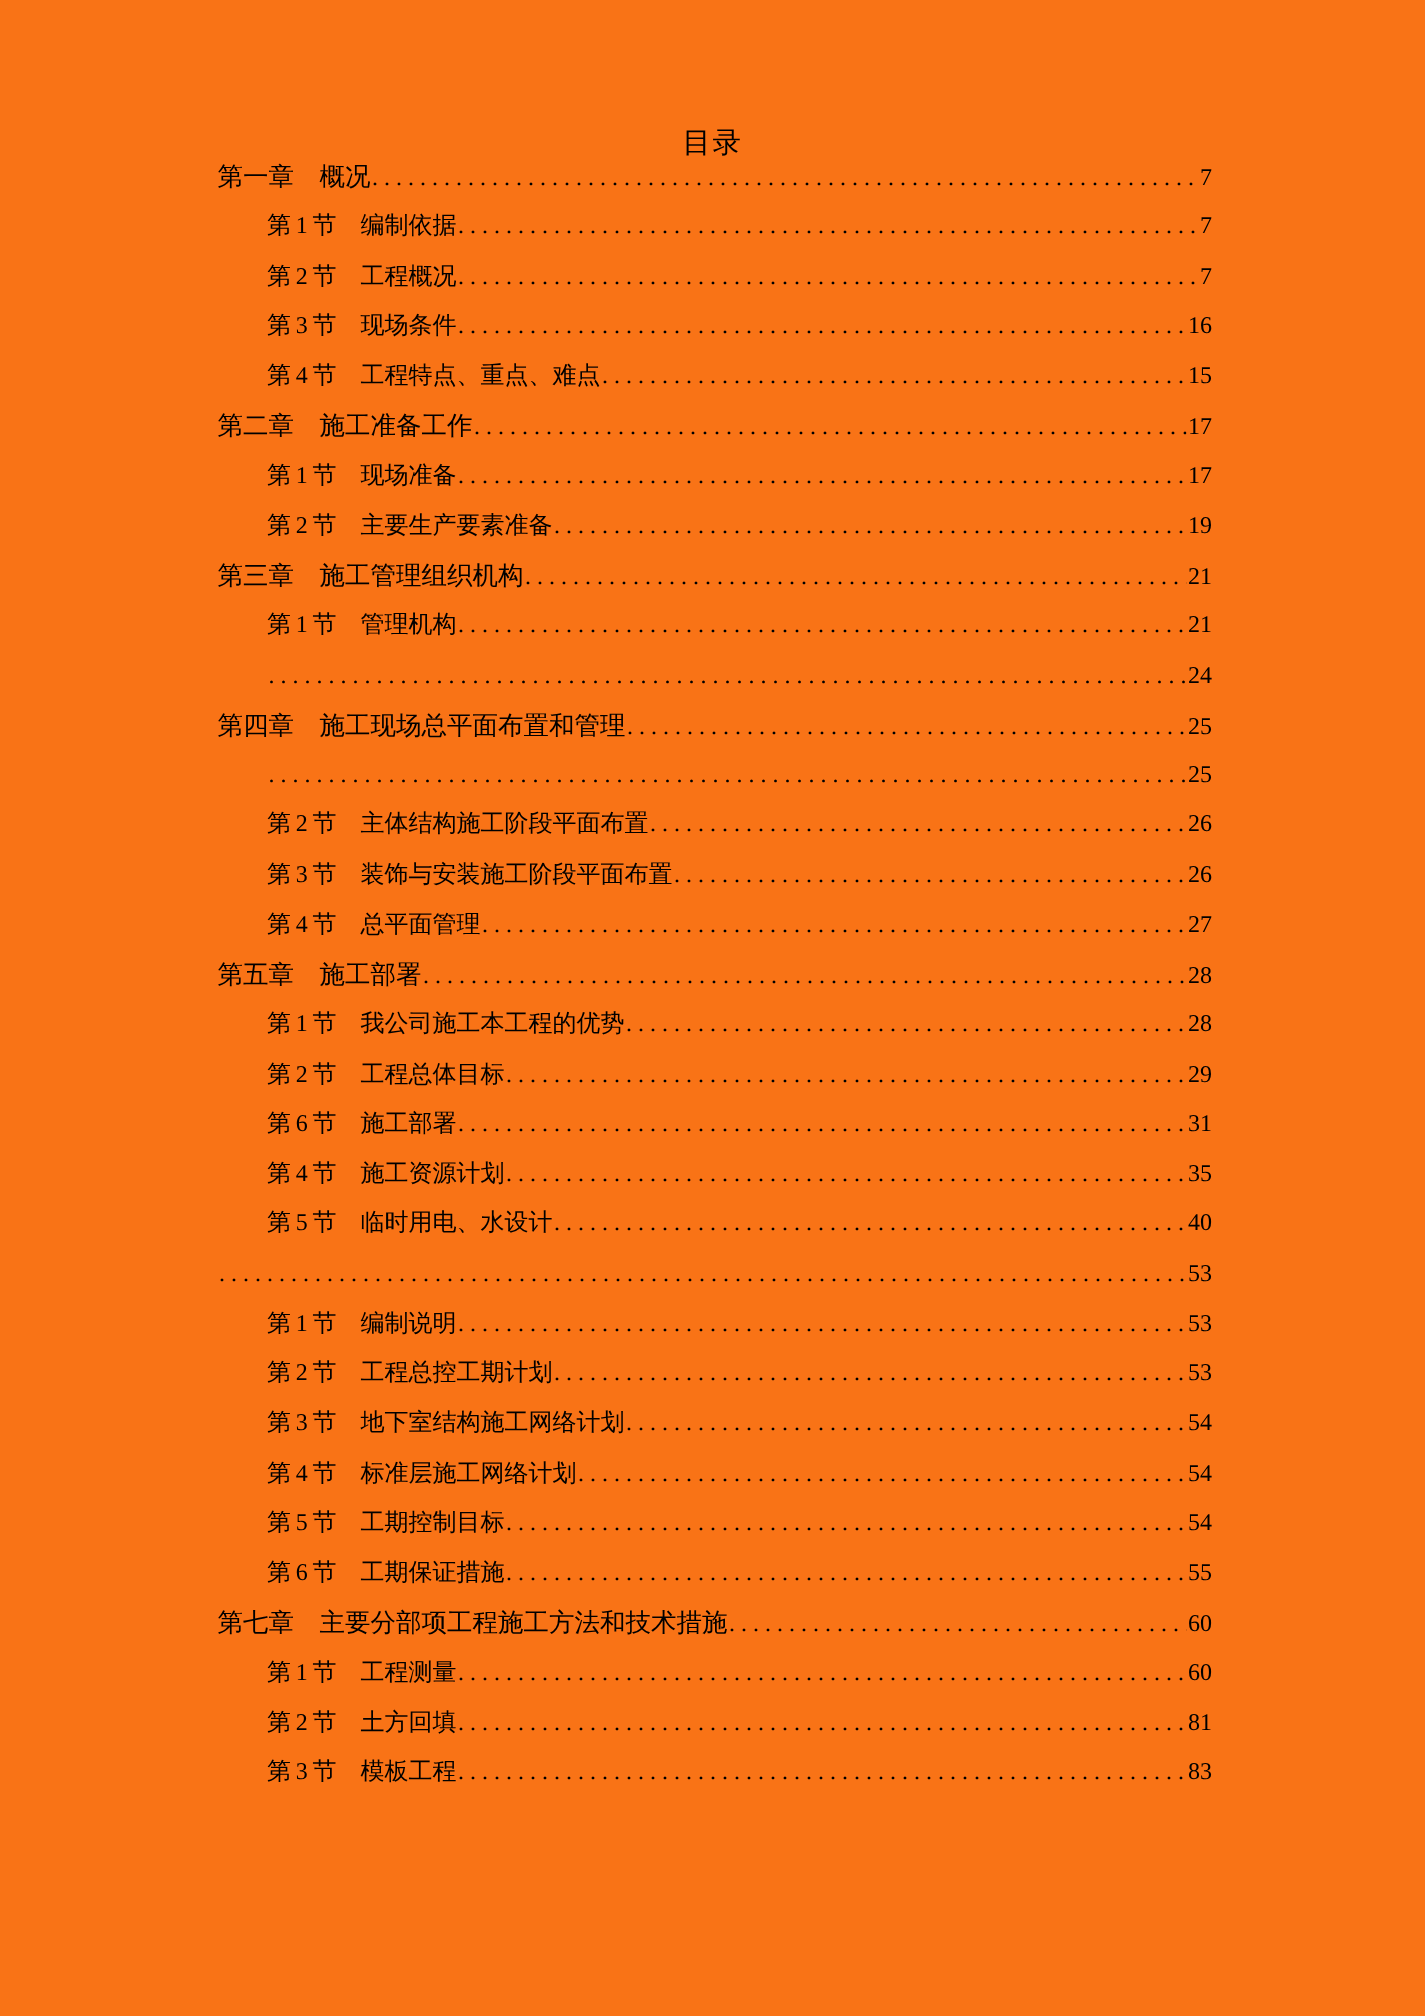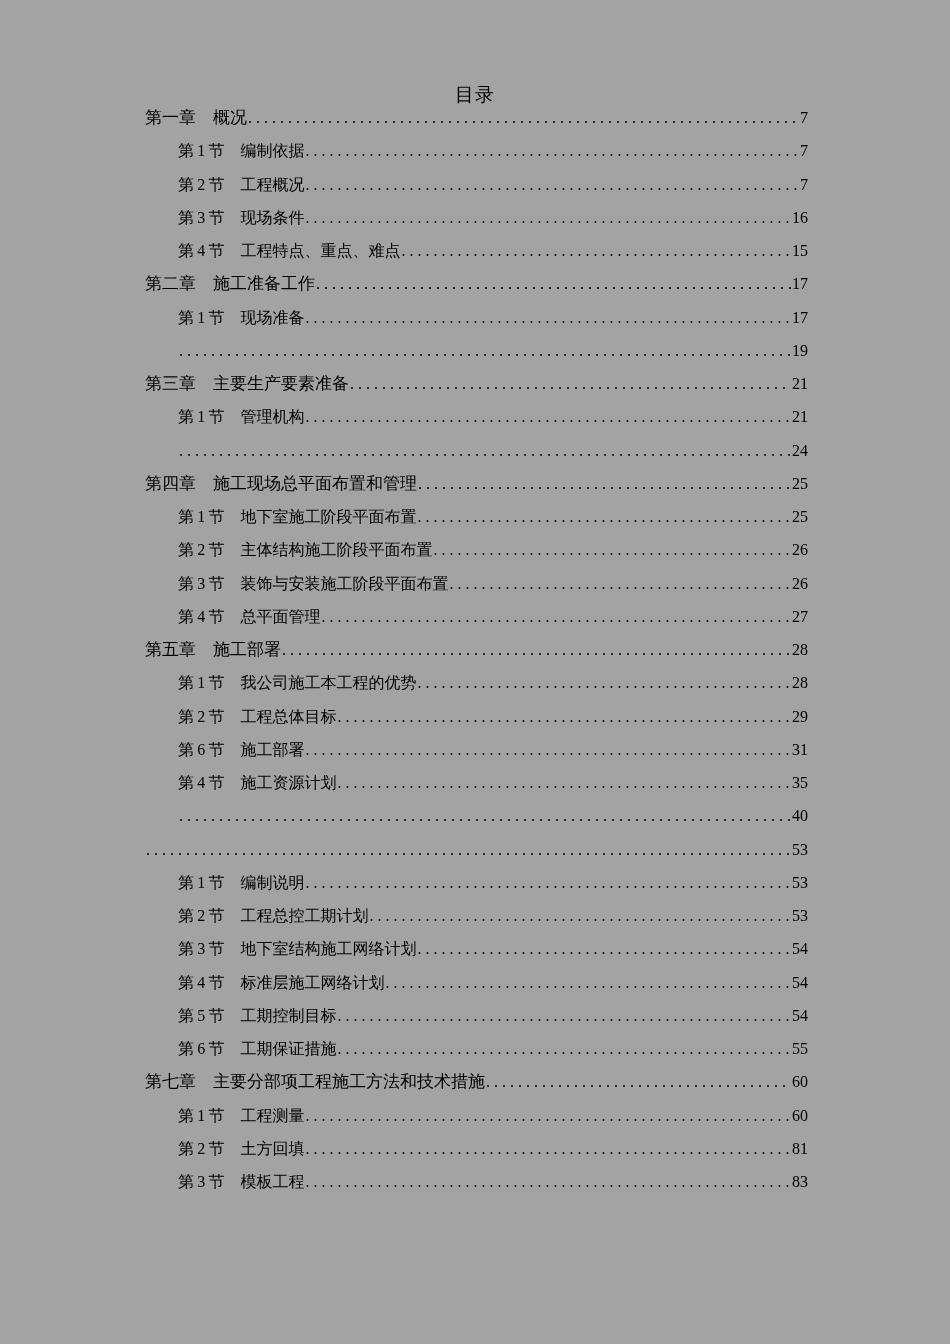--- a/index.html
+++ b/index.html
@@ -8,21 +8,21 @@
     height: 1344px;
     background: #ffffff;
     overflow: hidden;
     font-family: "Liberation Serif", "DejaVu Serif", serif;
     color: #000000;
   }
   .page {
     position: relative;
     width: 950px;
     height: 1344px;
-    background: #a3a3a3;
+    background: #f97316;
   }
   .doc-title {
     position: absolute;
     top: 82px;
     left: 0;
     width: 950px;
     text-align: center;
     font-size: 19px;
     font-weight: normal;
     letter-spacing: 1px;
@@ -89,44 +89,44 @@
     <span class="toc-label">第二章　施工准备工作</span>
     <span class="toc-dots" aria-hidden="true">. . . . . . . . . . . . . . . . . . . . . . . . . . . . . . . . . . . . . . . . . . . . . . . . . . . . . . . . . . . . . . . . . . . . . . . . . . . . . . . . . . . . . . . . . . . . . . . . . . . . . . . . . . . . . . . . . . . . . . . . . . . . . . . . . . . . . . . . . . . . . . . . . . . . . . . . . . . . . . . . . . . . . . . . . . . . . . . . . . . . . . . . . . . . . . . . . . . . . . . . </span>
     <span class="toc-page">17</span>
   </div>
       <div class="toc-line section">
     <span class="toc-label">第 1 节　现场准备</span>
     <span class="toc-dots" aria-hidden="true">. . . . . . . . . . . . . . . . . . . . . . . . . . . . . . . . . . . . . . . . . . . . . . . . . . . . . . . . . . . . . . . . . . . . . . . . . . . . . . . . . . . . . . . . . . . . . . . . . . . . . . . . . . . . . . . . . . . . . . . . . . . . . . . . . . . . . . . . . . . . . . . . . . . . . . . . . . . . . . . . . . . . . . . . . . . . . . . . . . . . . . . . . . . . . . . . . . . . . . . . </span>
     <span class="toc-page">17</span>
   </div>
       <div class="toc-line section">
+    <span class="toc-label">第 2 节　主要生产要素准备</span>
     <span class="toc-dots" aria-hidden="true">. . . . . . . . . . . . . . . . . . . . . . . . . . . . . . . . . . . . . . . . . . . . . . . . . . . . . . . . . . . . . . . . . . . . . . . . . . . . . . . . . . . . . . . . . . . . . . . . . . . . . . . . . . . . . . . . . . . . . . . . . . . . . . . . . . . . . . . . . . . . . . . . . . . . . . . . . . . . . . . . . . . . . . . . . . . . . . . . . . . . . . . . . . . . . . . . . . . . . . . . </span>
     <span class="toc-page">19</span>
   </div>
       <div class="toc-line chapter">
-    <span class="toc-label">第三章　主要生产要素准备</span>
+    <span class="toc-label">第三章　施工管理组织机构</span>
     <span class="toc-dots" aria-hidden="true">. . . . . . . . . . . . . . . . . . . . . . . . . . . . . . . . . . . . . . . . . . . . . . . . . . . . . . . . . . . . . . . . . . . . . . . . . . . . . . . . . . . . . . . . . . . . . . . . . . . . . . . . . . . . . . . . . . . . . . . . . . . . . . . . . . . . . . . . . . . . . . . . . . . . . . . . . . . . . . . . . . . . . . . . . . . . . . . . . . . . . . . . . . . . . . . . . . . . . . . . </span>
     <span class="toc-page">21</span>
   </div>
       <div class="toc-line section">
     <span class="toc-label">第 1 节　管理机构</span>
     <span class="toc-dots" aria-hidden="true">. . . . . . . . . . . . . . . . . . . . . . . . . . . . . . . . . . . . . . . . . . . . . . . . . . . . . . . . . . . . . . . . . . . . . . . . . . . . . . . . . . . . . . . . . . . . . . . . . . . . . . . . . . . . . . . . . . . . . . . . . . . . . . . . . . . . . . . . . . . . . . . . . . . . . . . . . . . . . . . . . . . . . . . . . . . . . . . . . . . . . . . . . . . . . . . . . . . . . . . . </span>
     <span class="toc-page">21</span>
   </div>
       <div class="toc-line section">
     <span class="toc-dots" aria-hidden="true">. . . . . . . . . . . . . . . . . . . . . . . . . . . . . . . . . . . . . . . . . . . . . . . . . . . . . . . . . . . . . . . . . . . . . . . . . . . . . . . . . . . . . . . . . . . . . . . . . . . . . . . . . . . . . . . . . . . . . . . . . . . . . . . . . . . . . . . . . . . . . . . . . . . . . . . . . . . . . . . . . . . . . . . . . . . . . . . . . . . . . . . . . . . . . . . . . . . . . . . . </span>
     <span class="toc-page">24</span>
   </div>
       <div class="toc-line chapter">
     <span class="toc-label">第四章　施工现场总平面布置和管理</span>
     <span class="toc-dots" aria-hidden="true">. . . . . . . . . . . . . . . . . . . . . . . . . . . . . . . . . . . . . . . . . . . . . . . . . . . . . . . . . . . . . . . . . . . . . . . . . . . . . . . . . . . . . . . . . . . . . . . . . . . . . . . . . . . . . . . . . . . . . . . . . . . . . . . . . . . . . . . . . . . . . . . . . . . . . . . . . . . . . . . . . . . . . . . . . . . . . . . . . . . . . . . . . . . . . . . . . . . . . . . . </span>
     <span class="toc-page">25</span>
   </div>
       <div class="toc-line section">
-    <span class="toc-label">第 1 节　地下室施工阶段平面布置</span>
     <span class="toc-dots" aria-hidden="true">. . . . . . . . . . . . . . . . . . . . . . . . . . . . . . . . . . . . . . . . . . . . . . . . . . . . . . . . . . . . . . . . . . . . . . . . . . . . . . . . . . . . . . . . . . . . . . . . . . . . . . . . . . . . . . . . . . . . . . . . . . . . . . . . . . . . . . . . . . . . . . . . . . . . . . . . . . . . . . . . . . . . . . . . . . . . . . . . . . . . . . . . . . . . . . . . . . . . . . . . </span>
     <span class="toc-page">25</span>
   </div>
       <div class="toc-line section">
     <span class="toc-label">第 2 节　主体结构施工阶段平面布置</span>
     <span class="toc-dots" aria-hidden="true">. . . . . . . . . . . . . . . . . . . . . . . . . . . . . . . . . . . . . . . . . . . . . . . . . . . . . . . . . . . . . . . . . . . . . . . . . . . . . . . . . . . . . . . . . . . . . . . . . . . . . . . . . . . . . . . . . . . . . . . . . . . . . . . . . . . . . . . . . . . . . . . . . . . . . . . . . . . . . . . . . . . . . . . . . . . . . . . . . . . . . . . . . . . . . . . . . . . . . . . . </span>
     <span class="toc-page">26</span>
   </div>
       <div class="toc-line section">
     <span class="toc-label">第 3 节　装饰与安装施工阶段平面布置</span>
@@ -157,20 +157,21 @@
     <span class="toc-label">第 6 节　施工部署</span>
     <span class="toc-dots" aria-hidden="true">. . . . . . . . . . . . . . . . . . . . . . . . . . . . . . . . . . . . . . . . . . . . . . . . . . . . . . . . . . . . . . . . . . . . . . . . . . . . . . . . . . . . . . . . . . . . . . . . . . . . . . . . . . . . . . . . . . . . . . . . . . . . . . . . . . . . . . . . . . . . . . . . . . . . . . . . . . . . . . . . . . . . . . . . . . . . . . . . . . . . . . . . . . . . . . . . . . . . . . . . </span>
     <span class="toc-page">31</span>
   </div>
       <div class="toc-line section">
     <span class="toc-label">第 4 节　施工资源计划</span>
     <span class="toc-dots" aria-hidden="true">. . . . . . . . . . . . . . . . . . . . . . . . . . . . . . . . . . . . . . . . . . . . . . . . . . . . . . . . . . . . . . . . . . . . . . . . . . . . . . . . . . . . . . . . . . . . . . . . . . . . . . . . . . . . . . . . . . . . . . . . . . . . . . . . . . . . . . . . . . . . . . . . . . . . . . . . . . . . . . . . . . . . . . . . . . . . . . . . . . . . . . . . . . . . . . . . . . . . . . . . </span>
     <span class="toc-page">35</span>
   </div>
       <div class="toc-line section">
+    <span class="toc-label">第 5 节　临时用电、水设计</span>
     <span class="toc-dots" aria-hidden="true">. . . . . . . . . . . . . . . . . . . . . . . . . . . . . . . . . . . . . . . . . . . . . . . . . . . . . . . . . . . . . . . . . . . . . . . . . . . . . . . . . . . . . . . . . . . . . . . . . . . . . . . . . . . . . . . . . . . . . . . . . . . . . . . . . . . . . . . . . . . . . . . . . . . . . . . . . . . . . . . . . . . . . . . . . . . . . . . . . . . . . . . . . . . . . . . . . . . . . . . . </span>
     <span class="toc-page">40</span>
   </div>
       <div class="toc-line chapter">
     <span class="toc-dots" aria-hidden="true">. . . . . . . . . . . . . . . . . . . . . . . . . . . . . . . . . . . . . . . . . . . . . . . . . . . . . . . . . . . . . . . . . . . . . . . . . . . . . . . . . . . . . . . . . . . . . . . . . . . . . . . . . . . . . . . . . . . . . . . . . . . . . . . . . . . . . . . . . . . . . . . . . . . . . . . . . . . . . . . . . . . . . . . . . . . . . . . . . . . . . . . . . . . . . . . . . . . . . . . . </span>
     <span class="toc-page">53</span>
   </div>
       <div class="toc-line section">
     <span class="toc-label">第 1 节　编制说明</span>
     <span class="toc-dots" aria-hidden="true">. . . . . . . . . . . . . . . . . . . . . . . . . . . . . . . . . . . . . . . . . . . . . . . . . . . . . . . . . . . . . . . . . . . . . . . . . . . . . . . . . . . . . . . . . . . . . . . . . . . . . . . . . . . . . . . . . . . . . . . . . . . . . . . . . . . . . . . . . . . . . . . . . . . . . . . . . . . . . . . . . . . . . . . . . . . . . . . . . . . . . . . . . . . . . . . . . . . . . . . . </span>

